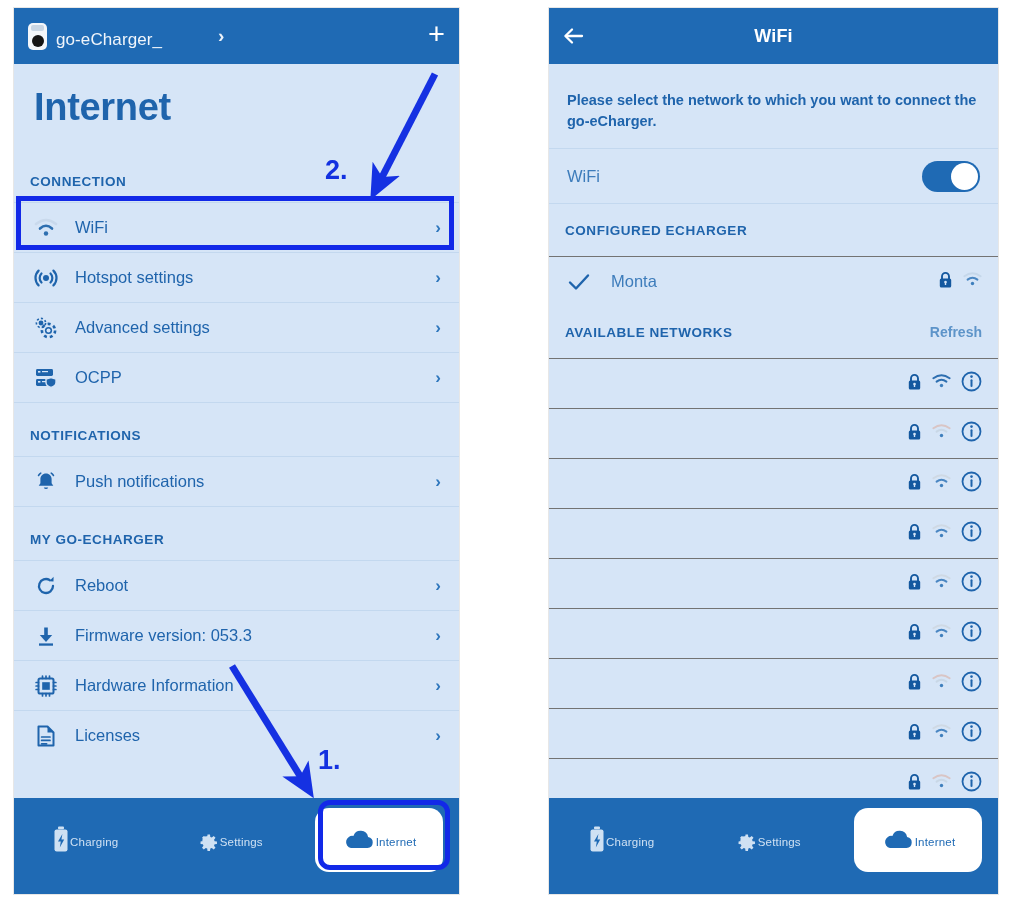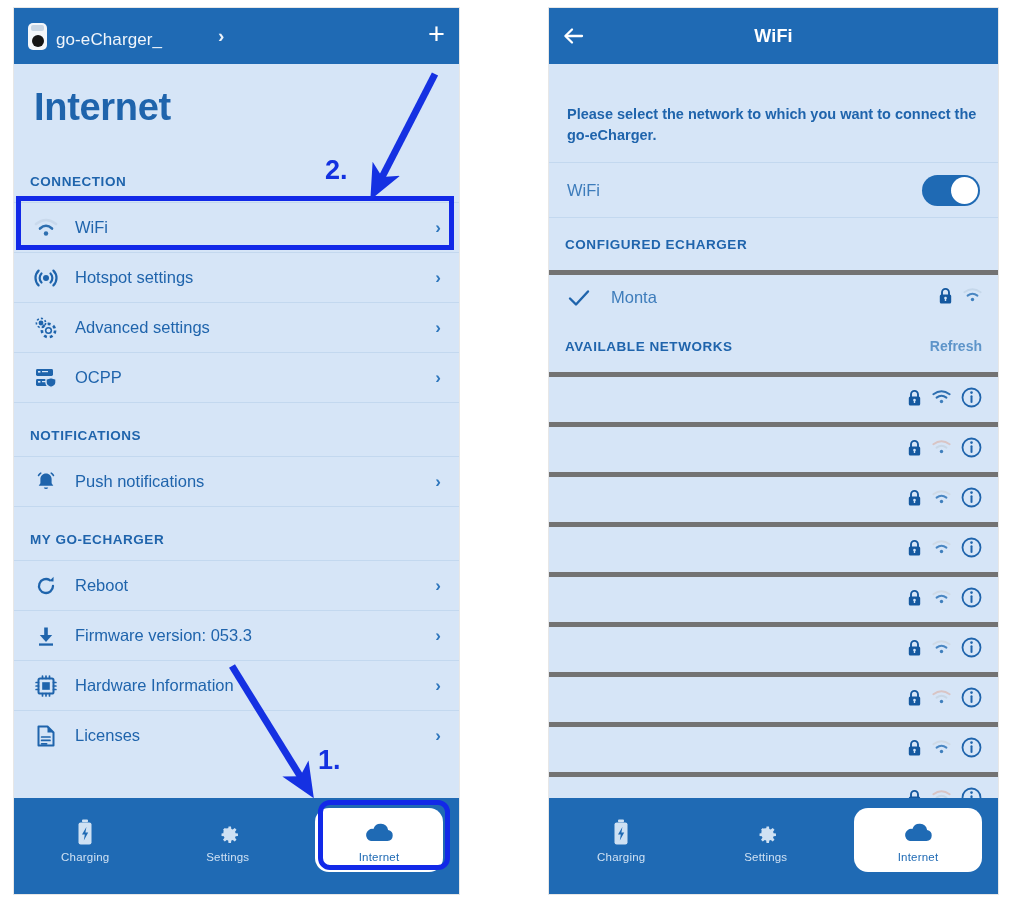--- a/index.html
+++ b/index.html
@@ -161,21 +161,21 @@
     padding-right: 4px;
   }
   .gap { height: 12px; background: #d6e5f7; border-top: 1px solid #c3d8ef; }
 
   
   .instruction {
     font-size: 14.5px;
     font-weight: bold;
     color: #1f64ac;
     line-height: 1.45;
-    padding: 40px 18px 16px 18px;
+    padding: 26px 18px 16px 18px;
   }
   .toggle-row {
     height: 56px;
     display: flex; align-items: center;
     padding: 0 18px;
     border-top: 1px solid #c3d8ef;
     border-bottom: 1px solid #c3d8ef;
   }
   .toggle-row .label { font-size: 16.5px; color: #3d7cbb; flex: 1; }
   .switch {
@@ -189,21 +189,21 @@
     position: absolute;
     right: 2px; top: 2px;
     width: 27px; height: 27px;
     background: #ffffff;
     border-radius: 50%;
   }
   .net-row {
     height: 50px;
     display: flex; align-items: center;
     padding: 0 16px 0 18px;
-    border-top: 5px solid #737373;
+    border-top: 1px solid #737373;
   }
   .net-row .check { width: 30px; flex: none; display:flex; align-items:center; }
   .net-row .name {
     font-size: 16.5px; color: #3d7cbb; flex: 1;
     padding-left: 14px;
   }
   .net-row .icons {
     display: flex; align-items: center; gap: 10px;
     flex: none;
   }
@@ -214,21 +214,21 @@
     left: 0; bottom: 0;
     width: 100%;
     height: 96px;
     background: #1f6ab4;
     display: flex;
     align-items: flex-start;
     padding-top: 10px;
   }
   .navitem {
     flex: 1;
-    display: flex; flex-direction: column;
+    display: flex; flex-direction: row;
     align-items: center; justify-content: center;
     height: 64px;
     color: #cfe1f3;
     font-size: 11.5px;
   }
   .navitem .nav-ico { height: 30px; display:flex; align-items:center; justify-content:center; }
   .navitem .nav-lbl { margin-top: 3px; letter-spacing: .2px; }
   .navitem.active {
     background: #ffffff;
     border-radius: 14px;

